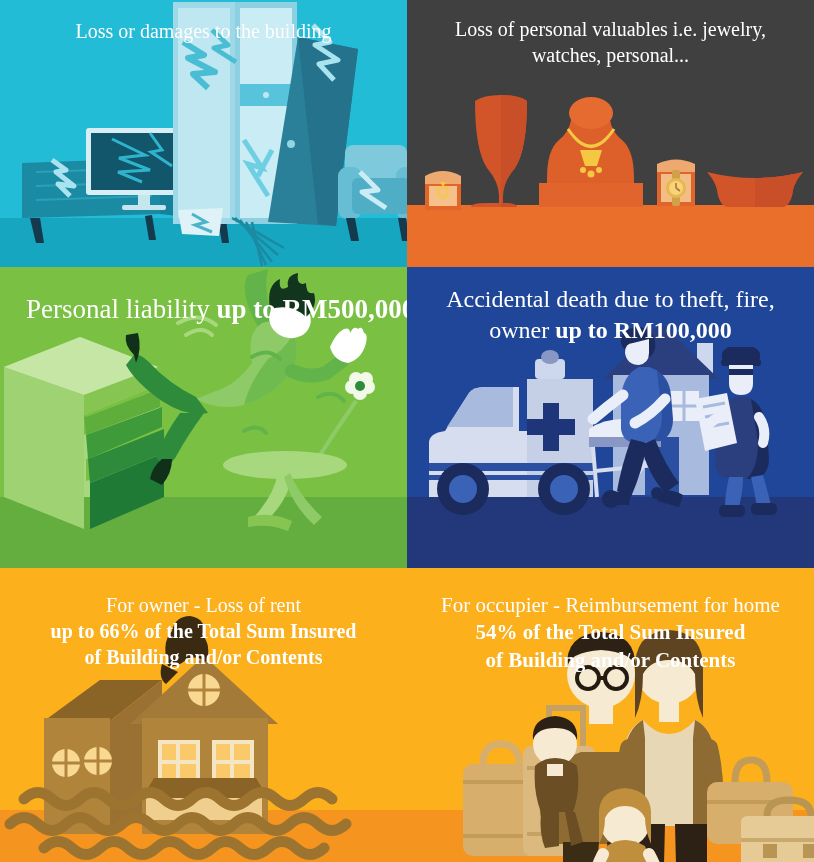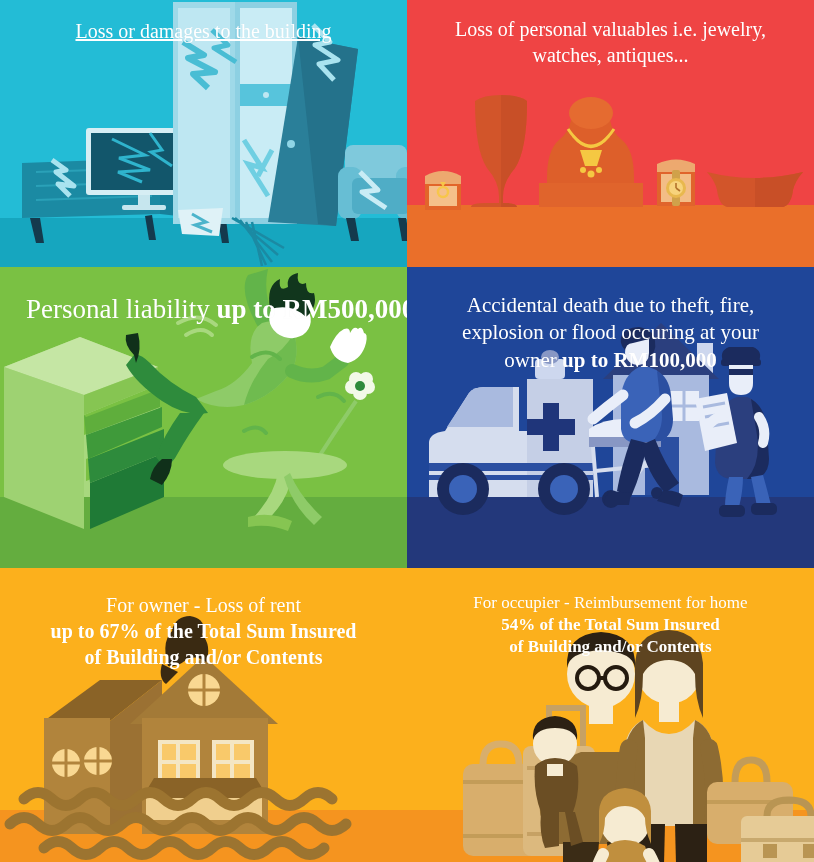--- a/index.html
+++ b/index.html
@@ -12,21 +12,21 @@
   .grid {
     width: 814px; height: 862px;
     display: grid;
     grid-template-columns: 407px 407px;
     grid-template-rows: 267px 301px 294px;
   }
   .panel { position: relative; overflow: hidden; }
 
   
   .p-building   { background: #23bcd6; }
-  .p-valuables  { background: #ef4444; }
+  .p-valuables  { background: #404040; }
   .p-liability  { background: #7ac143; }
   .p-accident   { background: #1f4699; }
   .p-owner      { background: #fcb01c; }
   .p-occupier   { background: #fcb01c; }
 
   
   .ground { position: absolute; left: 0; right: 0; bottom: 0; }
   .g-building  { top: 218px; background: #16a6bf; }
   .g-valuables { top: 205px; background: #ea6f2a; }
   .g-liability { top: 230px; background: #64ad3f; }
@@ -38,26 +38,26 @@
   .caption {
     position: absolute; left: 0; right: 0; top: 0;
     text-align: center;
     color: #ffffff;
     z-index: 5;
     line-height: 1.3;
     padding: 0 26px;
     text-shadow: 0 0 1px rgba(0,0,0,0.05);
   }
   .caption .ln { display: block; white-space: nowrap; }
-  .cap-1 { padding-top: 18px; font-size: 20px; text-decoration: underline; }
+  .cap-1 { padding-top: 18px; font-size: 20px; }
   .cap-2 { padding-top: 16px; font-size: 20px; }
   .cap-3 { padding-top: 25px; font-size: 27px; }
-  .cap-4 { padding-top: 25px; font-size: 21px; }
+  .cap-4 { padding-top: 17px; font-size: 24px; }
   .cap-5 { padding-top: 24px; font-size: 20px; }
-  .cap-6 { padding-top: 24px; font-size: 17px; }
+  .cap-6 { padding-top: 24px; font-size: 21px; }
   .bold { font-weight: bold; }
   .reg  { font-weight: normal; }
 
   .art { position: absolute; left: 0; top: 0; width: 407px; height: 100%; z-index: 2; }
 </style>
 </head>
 <body>
 
 <div class="grid">
 
@@ -177,21 +177,21 @@
       </g>
 
       <g>
         <path d="M300 172 Q308 181 310 190 Q312 205 320 207 L376 207 Q384 205 386 190 Q388 181 396 172 Q372 178 348 178 Q324 178 300 172 Z" fill="#d2552a"></path>
         <path d="M348 178 Q372 178 396 172 Q388 181 386 190 Q384 205 376 207 L348 207 Z" fill="#c84f27"></path>
       </g>
     </svg>
 
     <div class="caption cap-2">
       <span class="ln reg">Loss of personal valuables i.e. jewelry,</span>
-      <span class="ln reg">watches, antiques...</span>
+      <span class="ln reg">watches, personal...</span>
     </div>
   </div>
 
   <div class="panel p-liability">
     <div class="ground g-liability"></div>
 
     <svg class="art" viewBox="0 0 407 301">
 
       <g>
         <path d="M4 230 L4 100 L80 70 L158 100 L158 118 L84 148 L84 168 L160 140 L160 160 L86 192 L86 214 L162 186 L162 230 Z" fill="#a8d87e"></path>
@@ -333,21 +333,20 @@
         <path d="M352 150 Q360 162 356 176" fill="none" stroke="#e9eef9" stroke-width="10" stroke-linecap="round"></path>
         <path d="M322 210 Q318 228 318 240 L332 240 Q336 224 336 210 Z" fill="#3a63b8"></path>
         <path d="M344 210 Q348 228 350 240 L364 238 Q360 222 356 208 Z" fill="#3a63b8"></path>
         <rect x="312" y="238" width="26" height="12" rx="5" fill="#1b2b5e"></rect>
         <rect x="344" y="236" width="26" height="12" rx="5" fill="#1b2b5e"></rect>
       </g>
     </svg>
 
     <div class="caption cap-4">
       <span class="ln reg">Accidental death due to theft, fire,</span>
-      <span class="ln reg">explosion or flood occuring at your</span>
       <span class="ln"><span class="reg">owner </span><span class="bold">up to RM100,000</span></span>
     </div>
   </div>
 
   <div class="panel p-owner">
     <div class="ground g-owner"></div>
 
     <svg class="art" viewBox="0 0 407 294">
 
       <g>
@@ -388,21 +387,21 @@
 
       <g>
         <path d="M24 231 q14 -13 28 0 t28 0 t28 0 t28 0 t28 0 t28 0 t28 0 t28 0 t28 0 t28 0 t28 0" fill="none" stroke="#9c7430" stroke-width="11" stroke-linecap="round"></path>
         <path d="M10 256 q14 -13 28 0 t28 0 t28 0 t28 0 t28 0 t28 0 t28 0 t28 0 t28 0 t28 0 t28 0 t28 0" fill="none" stroke="#9c7430" stroke-width="11" stroke-linecap="round"></path>
         <path d="M44 280 q14 -13 28 0 t28 0 t28 0 t28 0 t28 0 t28 0 t28 0 t28 0 t28 0 t28 0" fill="none" stroke="#9c7430" stroke-width="11" stroke-linecap="round"></path>
       </g>
     </svg>
 
     <div class="caption cap-5">
       <span class="ln reg">For owner - Loss of rent</span>
-      <span class="ln bold">up to 67% of the Total Sum Insured</span>
+      <span class="ln bold">up to 66% of the Total Sum Insured</span>
       <span class="ln bold">of Building and/or Contents</span>
     </div>
   </div>
 
   <div class="panel p-occupier">
     <div class="ground g-occupier"></div>
 
     <svg class="art" viewBox="0 0 407 294">
 
       <g>

